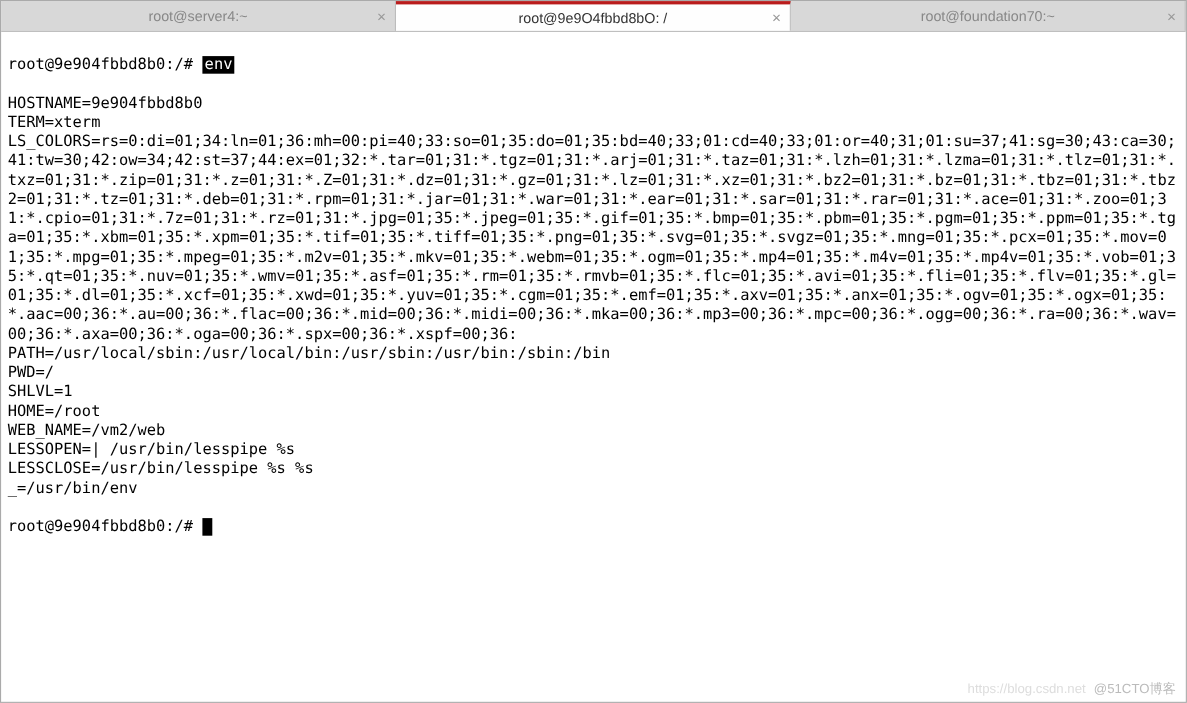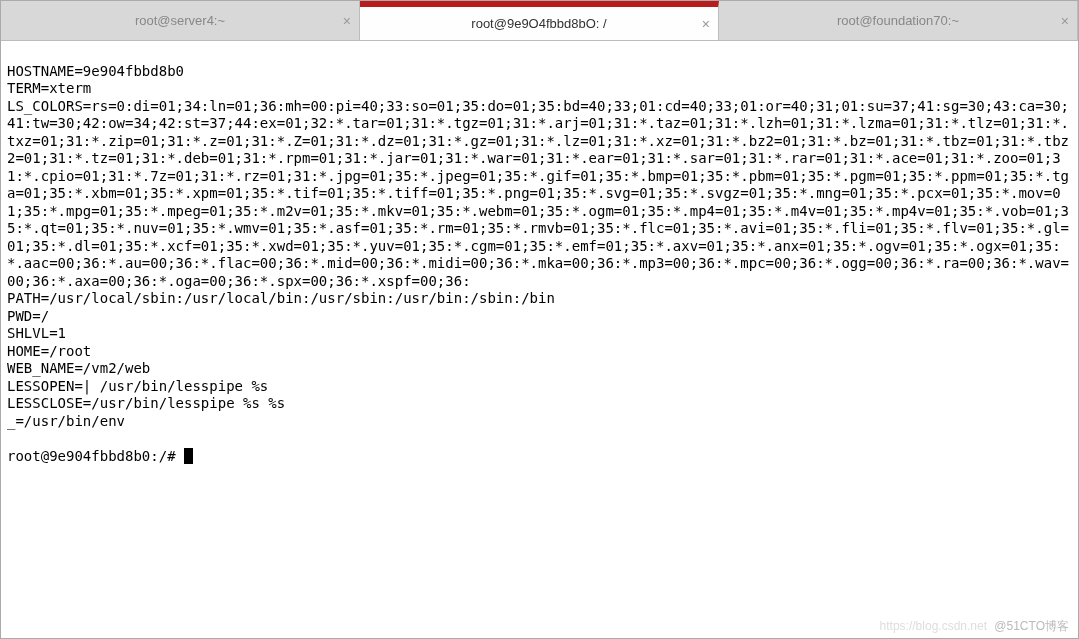--- a/index.html
+++ b/index.html
@@ -7,40 +7,40 @@
   font-family: monospace;
   font-size: 14px;
   background: #fff;
   width: 1079px;
   height: 639px;
   overflow: hidden;
   border: 1px solid #aaa;
 }
 .tabbar {
   display: flex;
-  height: 40px;
+  height: 28px;
   background: #dcdcdc;
   border-bottom: 1px solid #bcbcbc;
 }
 .tab {
   flex: 1;
   display: flex;
   align-items: center;
   justify-content: center;
   position: relative;
   color: #888;
   font-family: sans-serif;
   font-size: 13px;
   border-right: 1px solid #bcbcbc;
   background: #d8d8d8;
 }
 .tab.active {
   background: #fefefe;
   color: #333;
-  border-top: 6px solid #b91c1c;
+  border-top: 3px solid #b91c1c;
 }
 .tab .close {
   position: absolute;
   right: 8px;
   color: #999;
   font-size: 14px;
 }
 .terminal {
   padding: 4px 6px 4px 6px;
   white-space: pre-wrap;
@@ -83,20 +83,21 @@
     <span>root@9e9O4fbbd8bO: /</span>
     <span class="close">×</span>
   </div>
   <div class="tab">
     <span>root@foundation70:~</span>
     <span class="close">×</span>
   </div>
 </div>
 
 <div class="terminal">
+<span class="term-line"><span>root@9e904fbbd8b0:/# </span><span class="hl">env</span></span>
 <span class="term-line">HOSTNAME=9e904fbbd8b0
 TERM=xterm
 LS_COLORS=rs=0:di=01;34:ln=01;36:mh=00:pi=40;33:so=01;35:do=01;35:bd=40;33;01:cd=40;33;01:or=40;31;01:su=37;41:sg=30;43:ca=30;41:tw=30;42:ow=34;42:st=37;44:ex=01;32:*.tar=01;31:*.tgz=01;31:*.arj=01;31:*.taz=01;31:*.lzh=01;31:*.lzma=01;31:*.tlz=01;31:*.txz=01;31:*.zip=01;31:*.z=01;31:*.Z=01;31:*.dz=01;31:*.gz=01;31:*.lz=01;31:*.xz=01;31:*.bz2=01;31:*.bz=01;31:*.tbz=01;31:*.tbz2=01;31:*.tz=01;31:*.deb=01;31:*.rpm=01;31:*.jar=01;31:*.war=01;31:*.ear=01;31:*.sar=01;31:*.rar=01;31:*.ace=01;31:*.zoo=01;31:*.cpio=01;31:*.7z=01;31:*.rz=01;31:*.jpg=01;35:*.jpeg=01;35:*.gif=01;35:*.bmp=01;35:*.pbm=01;35:*.pgm=01;35:*.ppm=01;35:*.tga=01;35:*.xbm=01;35:*.xpm=01;35:*.tif=01;35:*.tiff=01;35:*.png=01;35:*.svg=01;35:*.svgz=01;35:*.mng=01;35:*.pcx=01;35:*.mov=01;35:*.mpg=01;35:*.mpeg=01;35:*.m2v=01;35:*.mkv=01;35:*.webm=01;35:*.ogm=01;35:*.mp4=01;35:*.m4v=01;35:*.mp4v=01;35:*.vob=01;35:*.qt=01;35:*.nuv=01;35:*.wmv=01;35:*.asf=01;35:*.rm=01;35:*.rmvb=01;35:*.flc=01;35:*.avi=01;35:*.fli=01;35:*.flv=01;35:*.gl=01;35:*.dl=01;35:*.xcf=01;35:*.xwd=01;35:*.yuv=01;35:*.cgm=01;35:*.emf=01;35:*.axv=01;35:*.anx=01;35:*.ogv=01;35:*.ogx=01;35:*.aac=00;36:*.au=00;36:*.flac=00;36:*.mid=00;36:*.midi=00;36:*.mka=00;36:*.mp3=00;36:*.mpc=00;36:*.ogg=00;36:*.ra=00;36:*.wav=00;36:*.axa=00;36:*.oga=00;36:*.spx=00;36:*.xspf=00;36:
 PATH=/usr/local/sbin:/usr/local/bin:/usr/sbin:/usr/bin:/sbin:/bin
 PWD=/
 SHLVL=1
 HOME=/root
 WEB_NAME=/vm2/web
 LESSOPEN=| /usr/bin/lesspipe %s
 LESSCLOSE=/usr/bin/lesspipe %s %s

